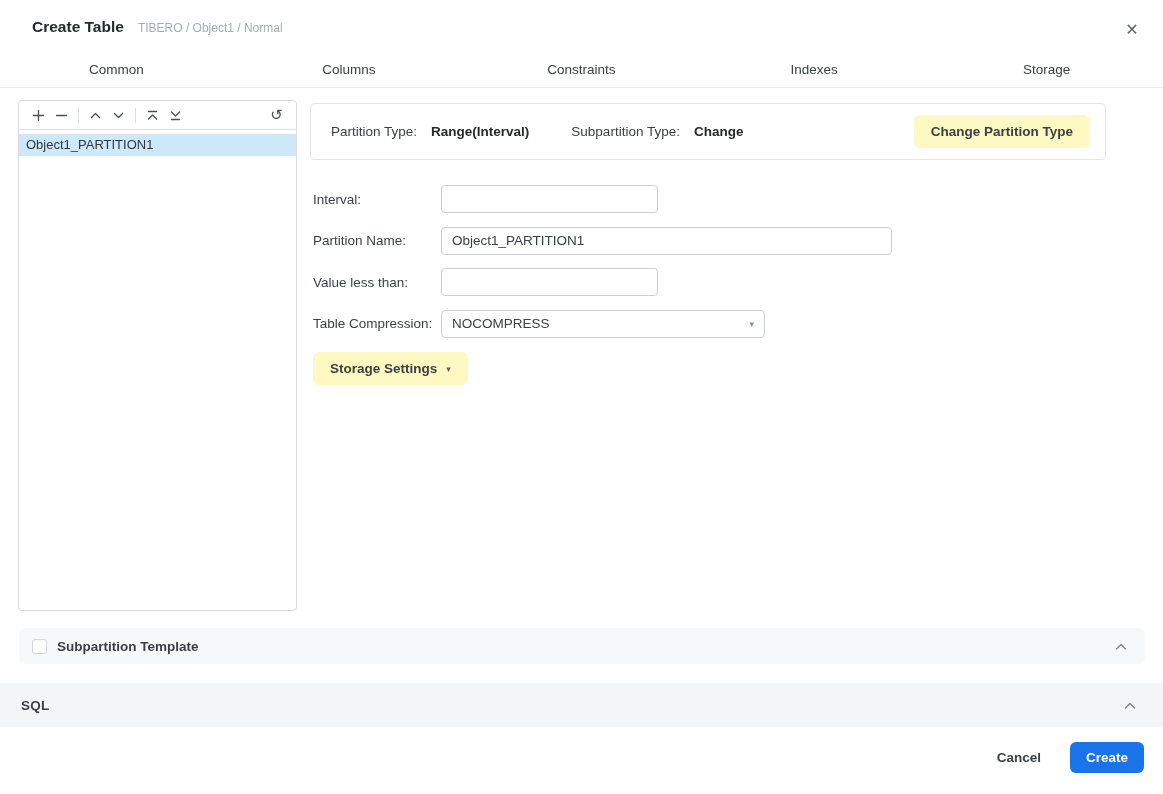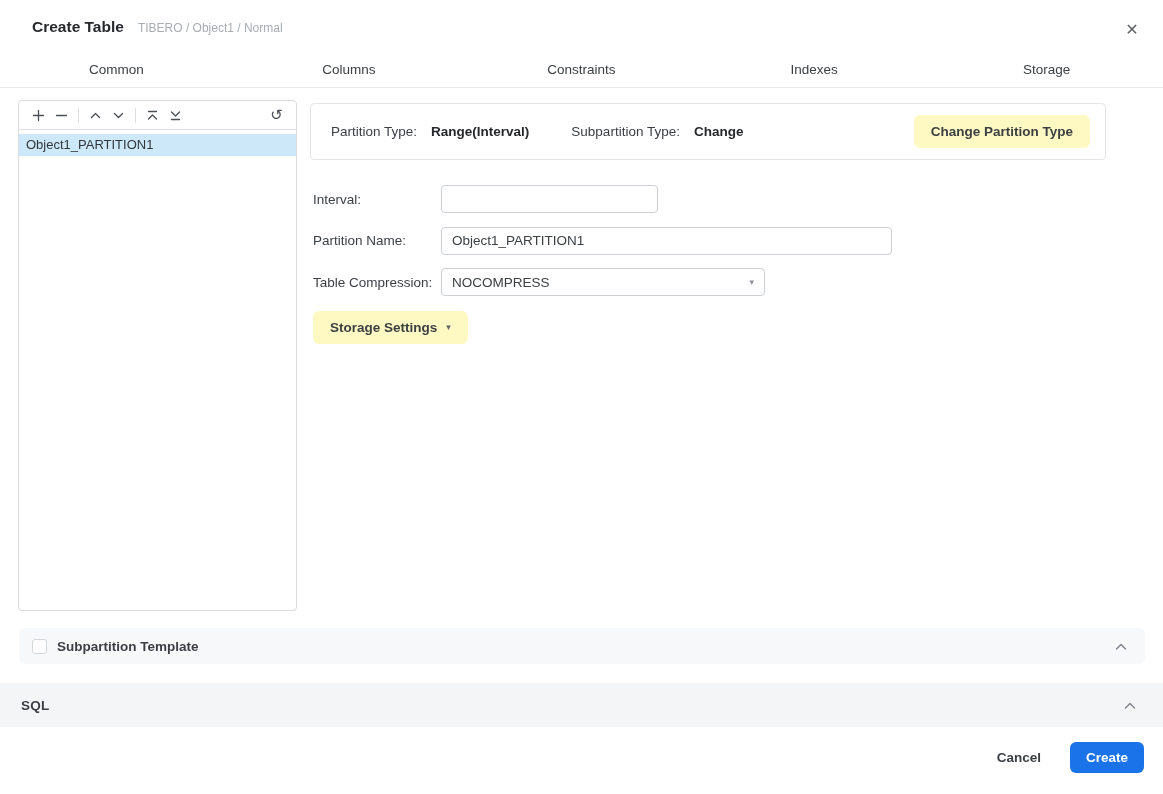--- a/index.html
+++ b/index.html
@@ -185,20 +185,24 @@
 <div class="form">
   <div class="form-row">
     <span class="form-label">Interval:</span>
     <input class="ipt w-small" value="" style="">
   </div>
   <div class="form-row">
     <span class="form-label">Partition Name:</span>
     <input class="ipt w-large" value="Object1_PARTITION1" style="">
   </div>
   <div class="form-row">
+    <span class="form-label">Value less than:</span>
+    <input class="ipt w-small" value="" style="">
+  </div>
+  <div class="form-row">
     <span class="form-label">Table Compression:</span>
     <div class="select-box">
       <span>NOCOMPRESS</span>
       <span class="select-caret">▾</span>
     </div>
   </div>
   <button class="btn-gray storage-btn">
     <span>Storage Settings</span>
     <span class="storage-caret">▾</span>
   </button>

